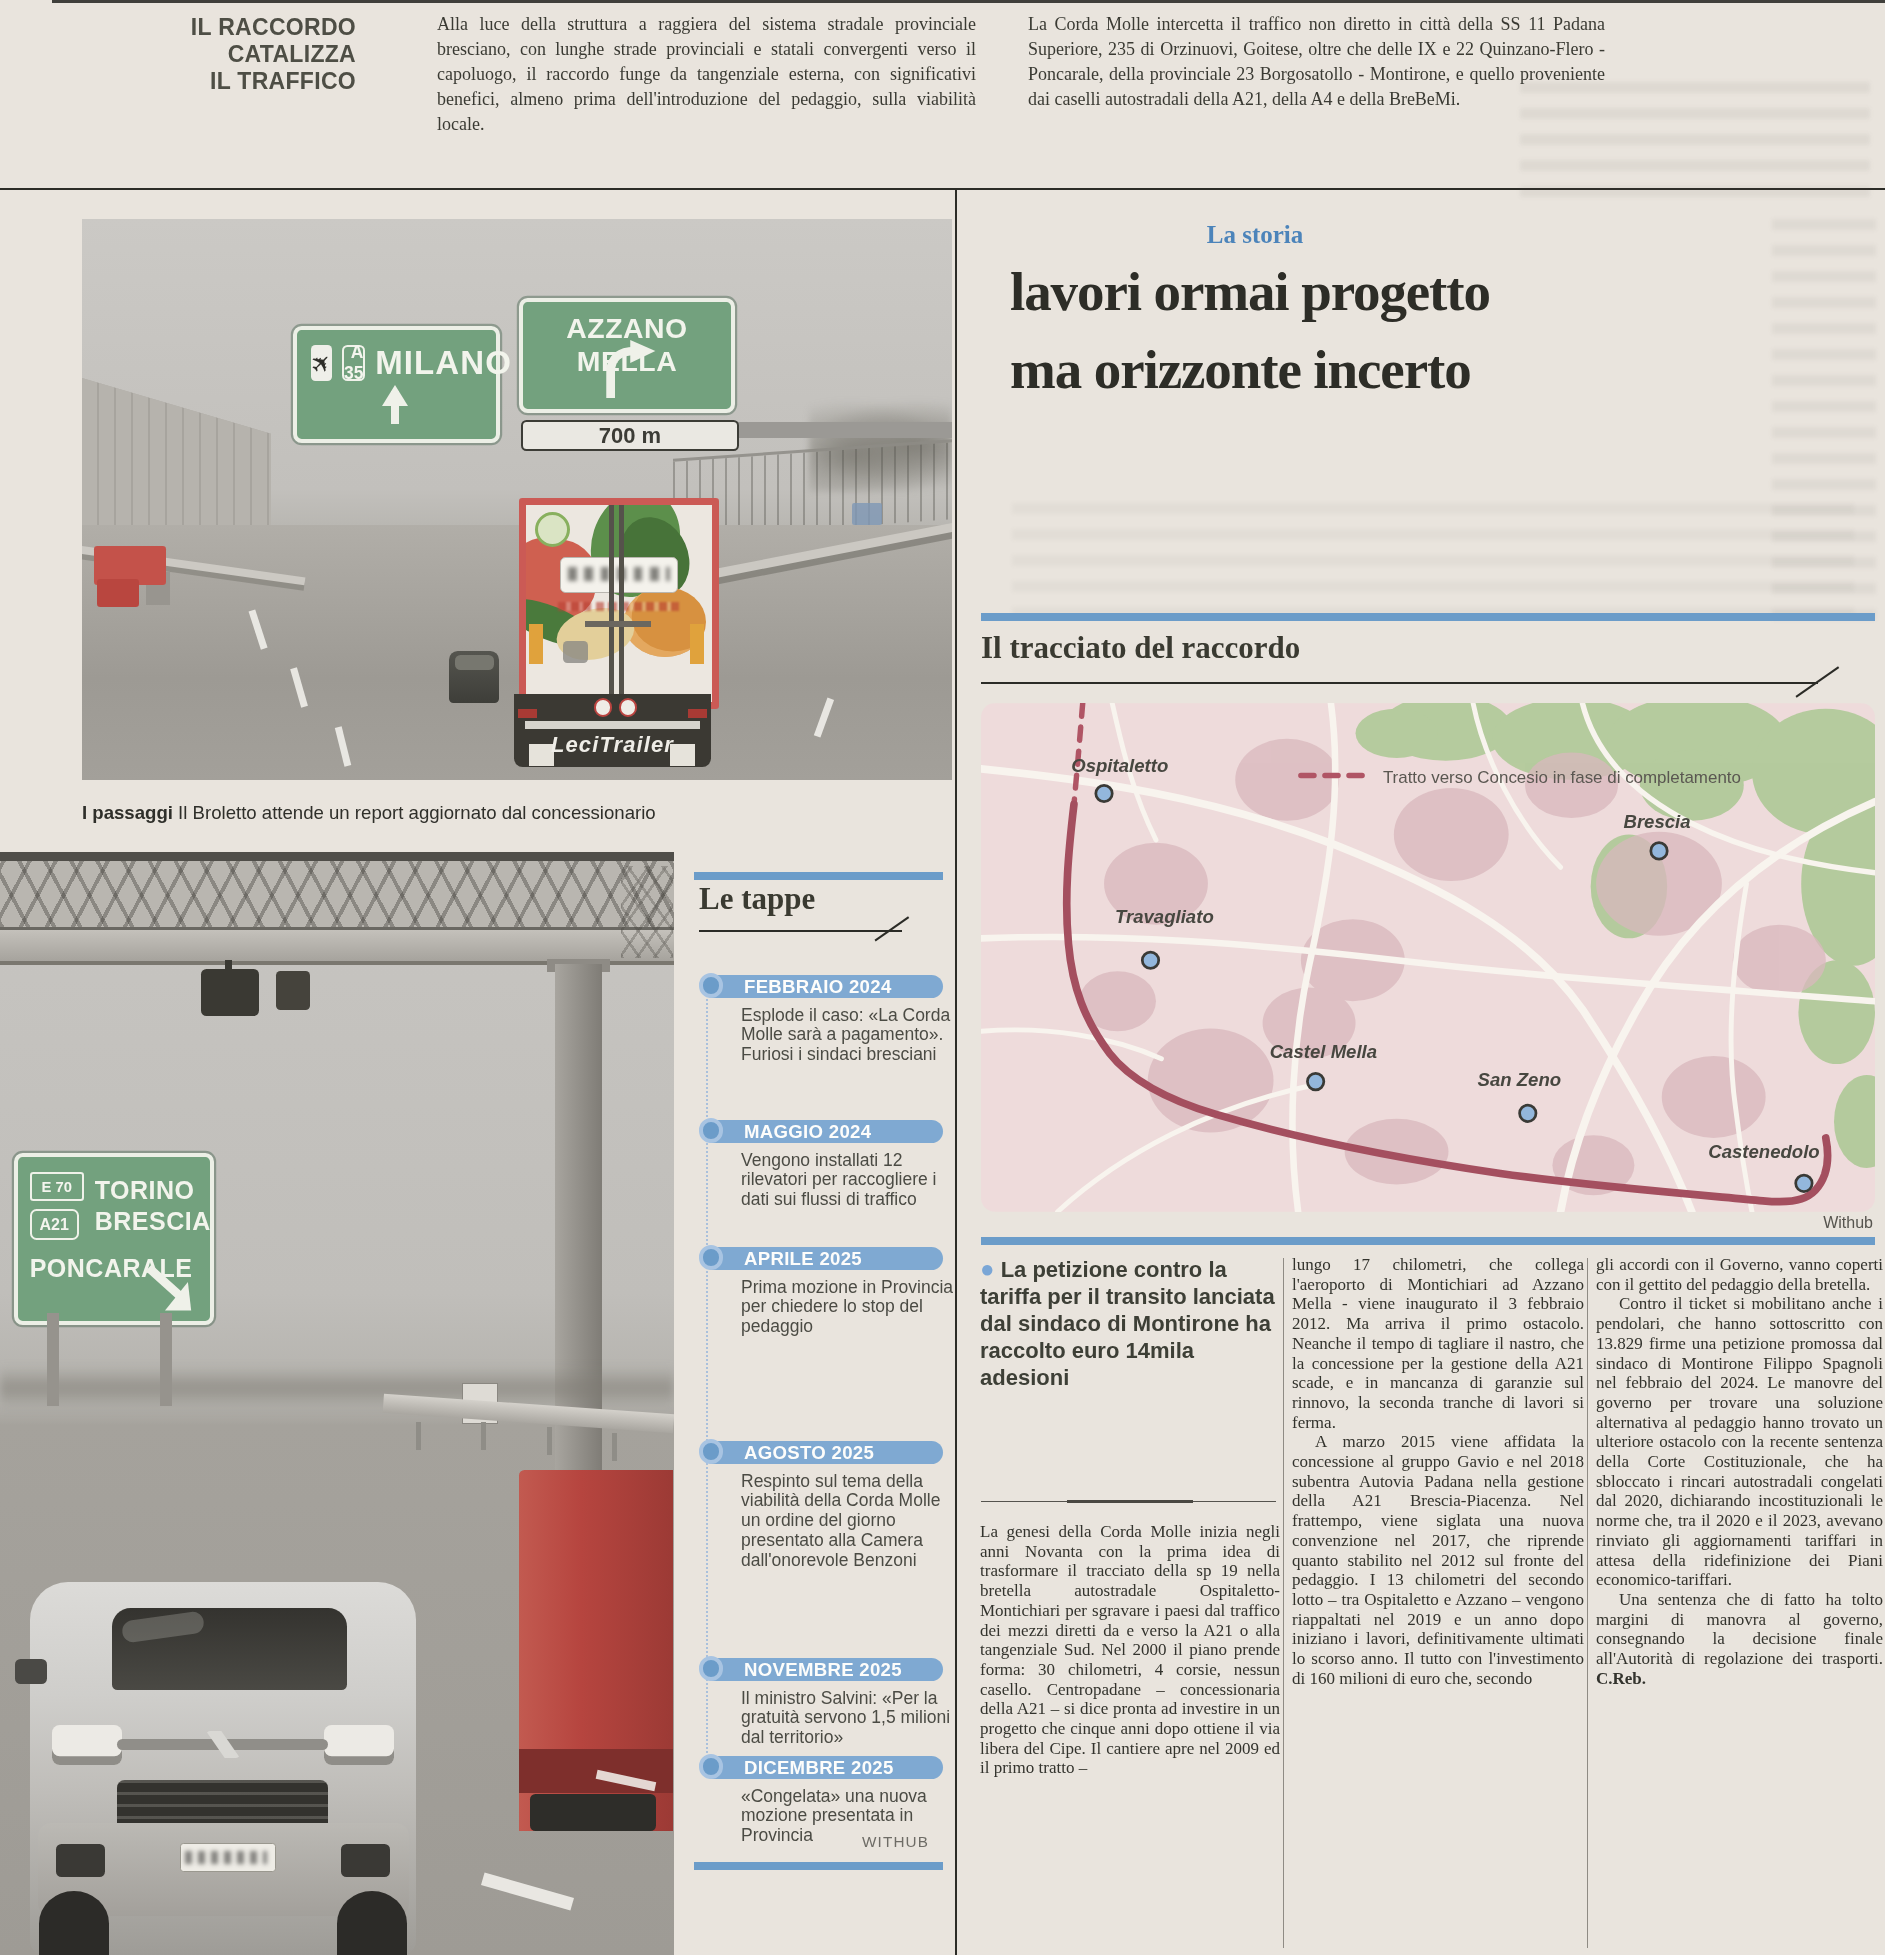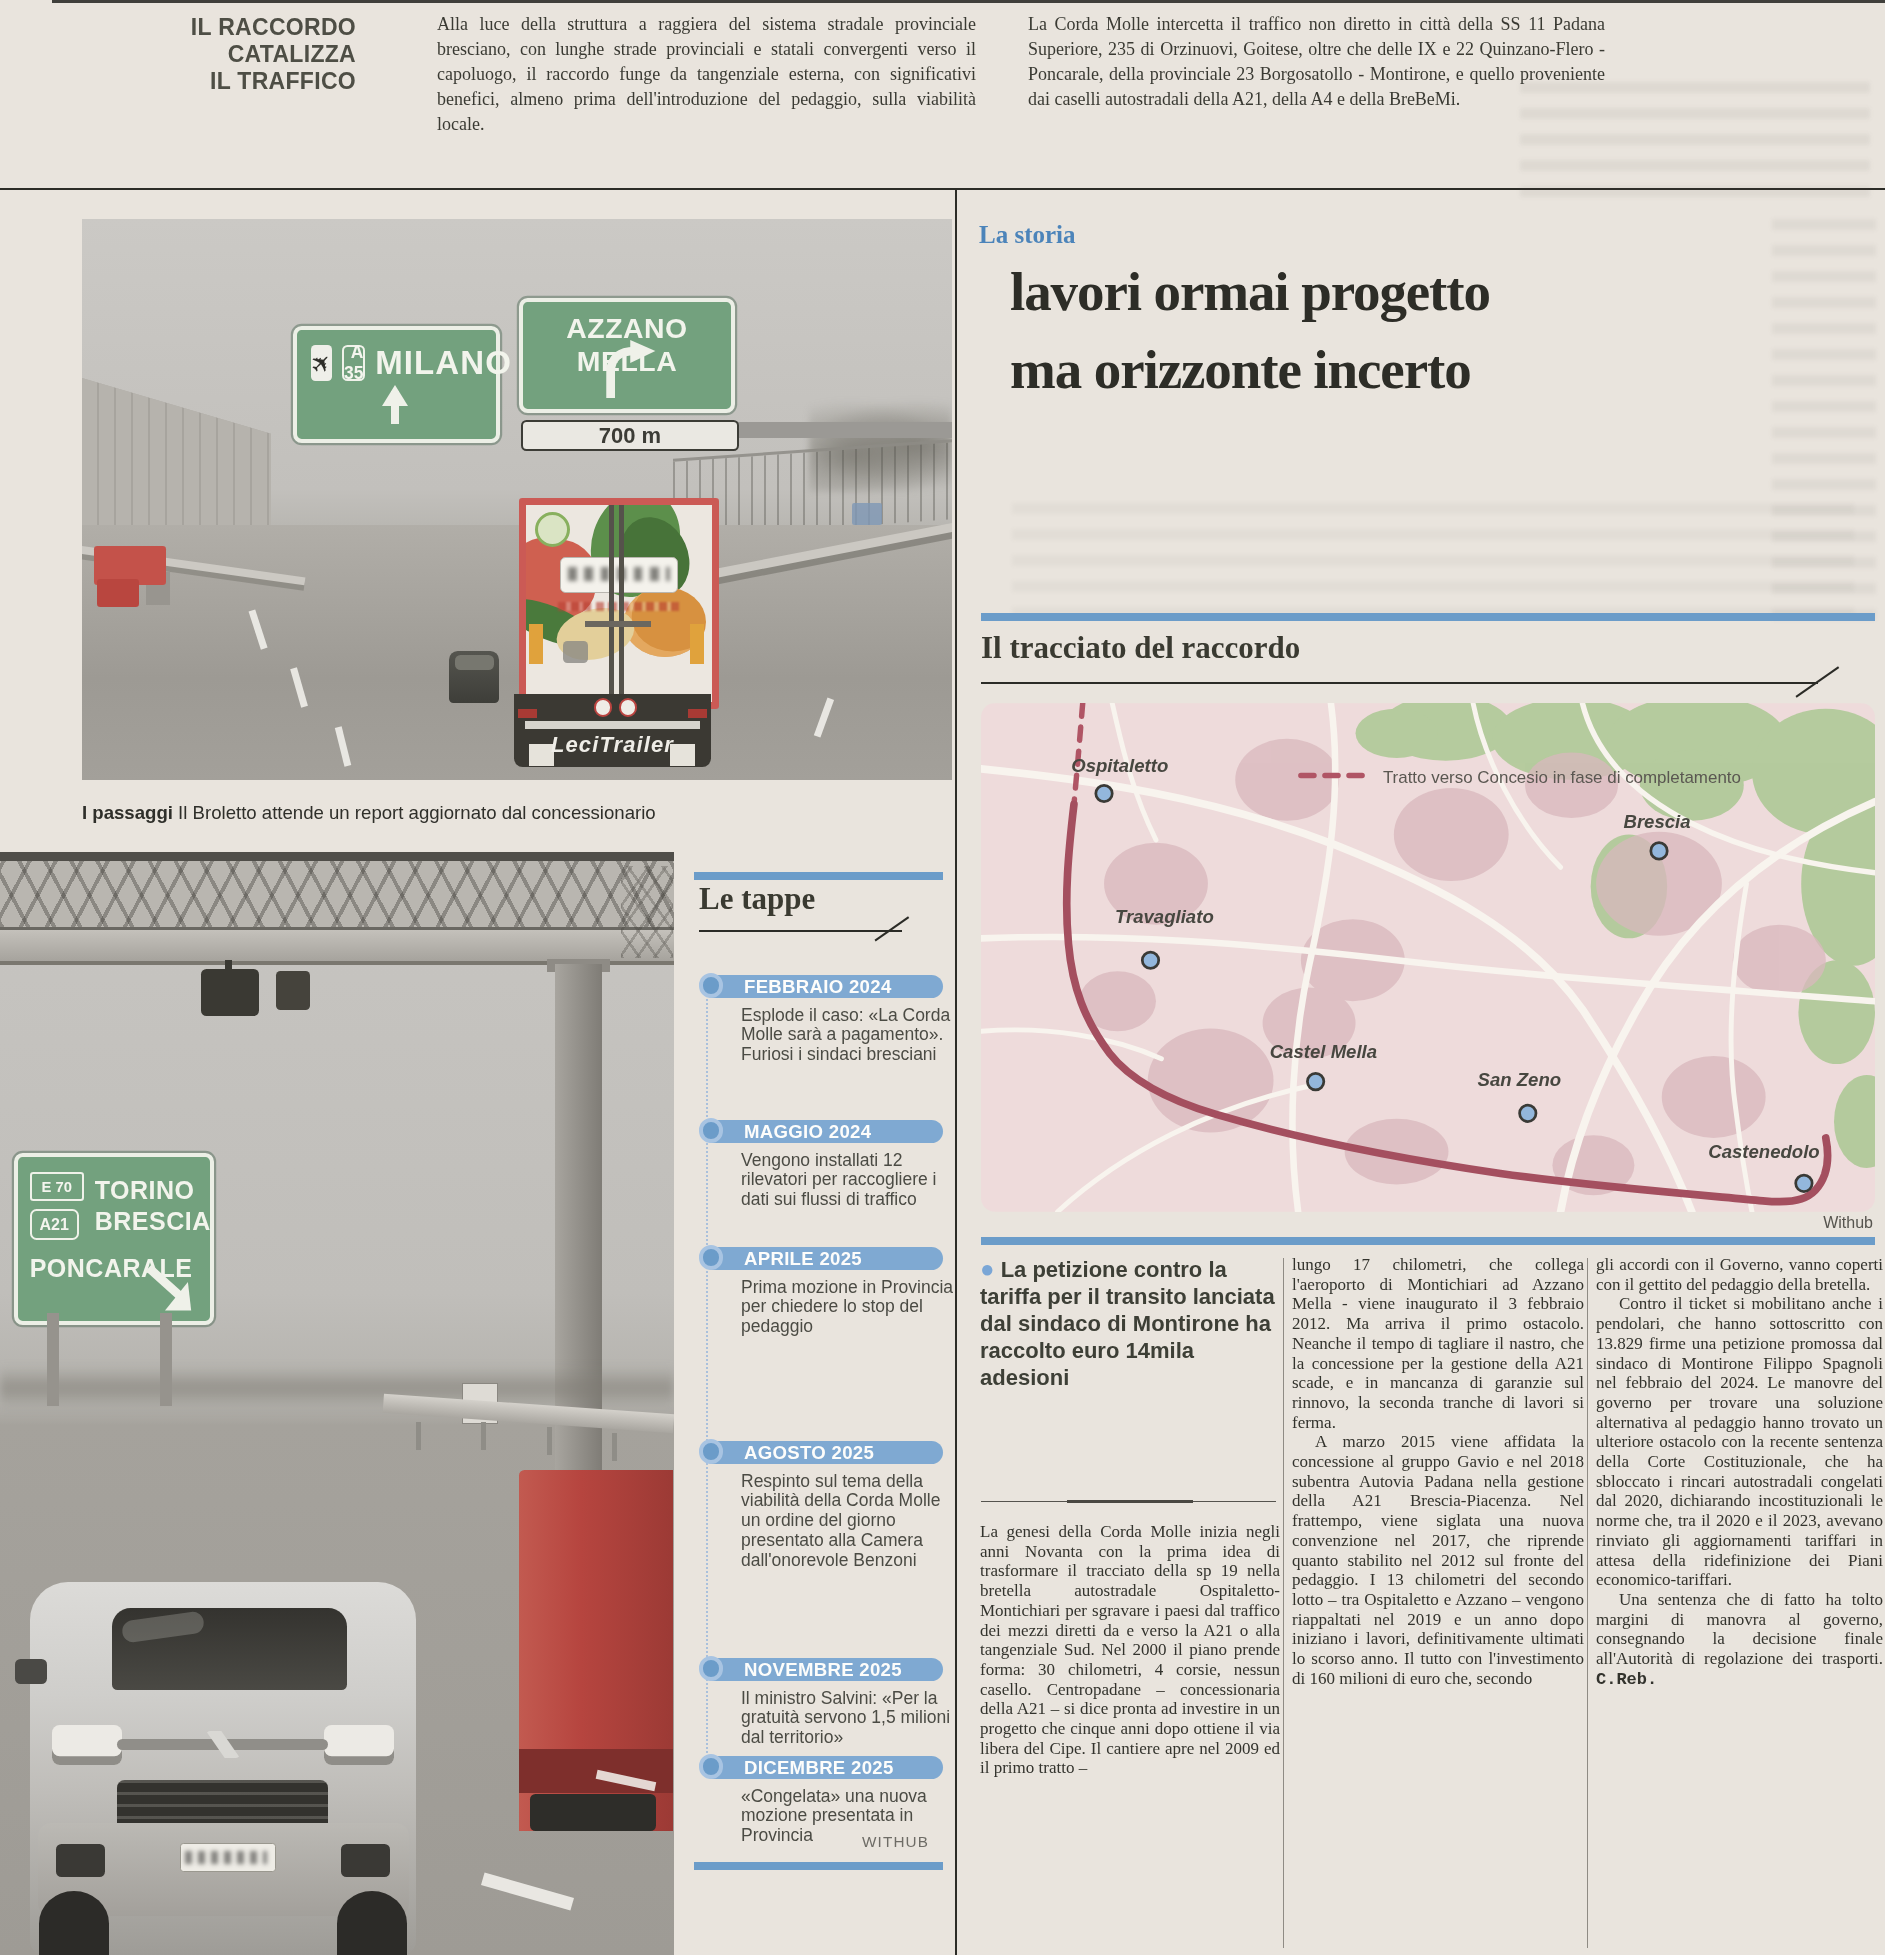--- a/index.html
+++ b/index.html
@@ -155,21 +155,21 @@
   .tl-entry{position:absolute;left:702px;width:246px;}
   .tl-pill{position:relative;width:241px;height:23px;background:#7fa9d2;border-radius:12px;
            display:flex;align-items:center;padding-left:42px;box-sizing:border-box;
            color:#fdfdfb;font-weight:bold;font-size:18.6px;letter-spacing:0.3px;}
   .tl-dot{position:absolute;left:-3.3px;top:-1.6px;width:16.4px;height:16.4px;background:#6b9cc9;border-radius:50%;
           border:4.9px solid #a8c4e2;}
   .tl-text{margin:7.7px 0 0 39px;width:214px;font-size:17.5px;line-height:19.7px;color:#4b4b44;}
   .tl-credit{left:694px;top:1833px;width:235px;text-align:right;font-size:15.3px;letter-spacing:1.1px;color:#6e6c66;}
 
   
-  .story-label{left:979px;top:221px;width:552px;
+  .story-label{left:979px;top:221px;width:552px;text-align:center;
                font-family:"Liberation Serif",serif;font-weight:bold;font-size:25px;color:#4c84ba;}
   .headline{left:1010px;top:253px;width:853px;font-family:"Liberation Serif",serif;font-weight:bold;
             font-size:55px;line-height:78px;color:#2d2d27;letter-spacing:-1.1px;}
   .headline span{display:block;}
 
   
   .ig-bar{left:981px;width:894px;height:7.7px;background:#6b9cc9;}
   .ig-title{left:981px;top:630px;font-family:"Liberation Serif",serif;font-weight:bold;font-size:31px;color:#3a3a31;}
   .map-wrap{left:981px;top:703px;width:894px;height:509px;border-radius:14.2px;overflow:hidden;}
   .ig-credit{left:1717px;top:1214px;width:156px;text-align:right;font-size:16px;color:#56544e;}
@@ -179,21 +179,21 @@
   .intro .bullet{color:#7aa6d6;font-size:24px;}
   .intro-div{left:981px;top:1501px;width:295px;height:1.1px;background:#55534e;}
   .intro-div i{position:absolute;left:86px;top:-1.1px;width:126px;height:3.3px;background:#4a4842;display:block;}
   .bodycol{font-family:"Liberation Serif",serif;font-size:17px;line-height:19.7px;color:#33332d;text-align:justify;}
   .bodycol p{margin:0;}
   .bodycol p.indent{text-indent:23px;}
   .col1{left:980px;top:1522px;width:300px;height:430px;overflow:hidden;}
   .col2{left:1292px;top:1255px;width:292px;height:697px;overflow:hidden;}
   .col3{left:1596px;top:1255px;width:287px;height:697px;overflow:hidden;}
   .colsep{width:1.1px;background:#8f8b84;top:1258px;height:690px;}
-  .sig{font-weight:bold;font-family:Liberation Mono, monospace;}
+  .sig{font-weight:bold;font-family:Liberation Serif, serif;}
 </style>
 </head>
 <body>
 
 <div class="page">
 
   <div class="abs rule-top"></div>
   <div class="abs rule-main"></div>
   <div class="abs rule-vert"></div>
 

